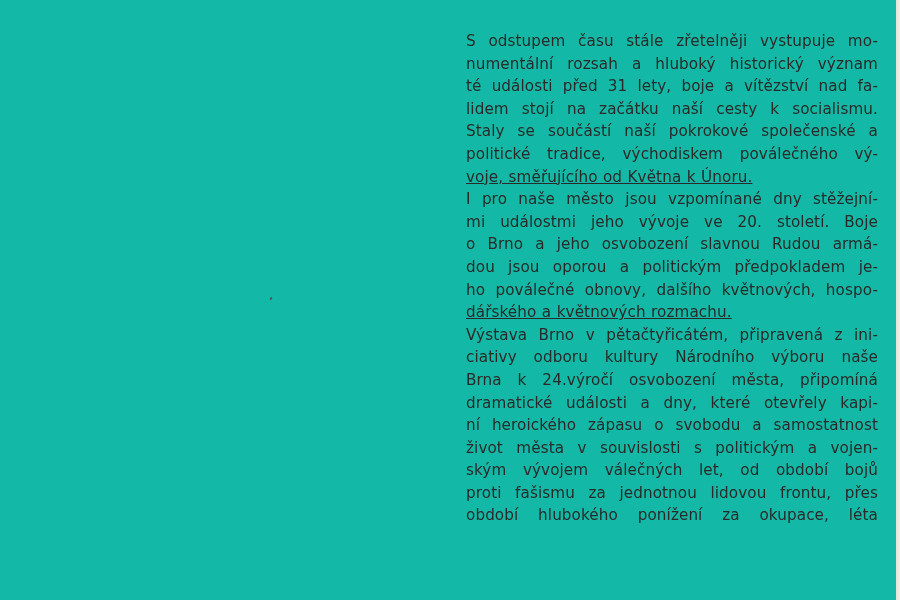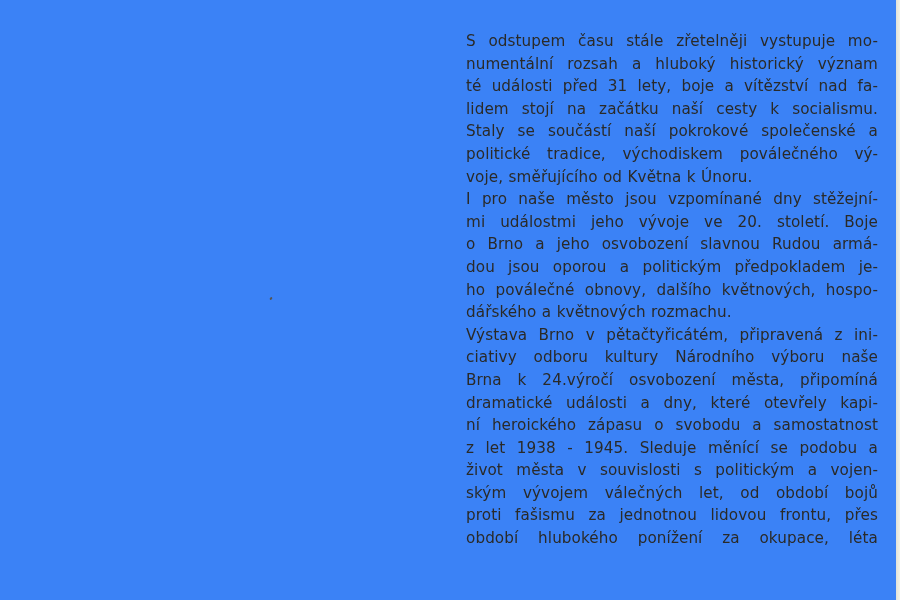--- a/index.html
+++ b/index.html
@@ -7,21 +7,21 @@
       padding: 0;
       width: 900px;
       height: 600px;
       overflow: hidden;
       background: #fdfdf2;
     }
     .page {
       position: relative;
       width: 900px;
       height: 600px;
-      background: #3b82f6;
+      background: #14b8a6;
       overflow: hidden;
     }
     .right-edge {
       position: absolute;
       top: 0;
       left: 896px;
       width: 4px;
       height: 600px;
       background: linear-gradient(to right, #e2e2d8, #f2f2e8);
     }
@@ -49,20 +49,21 @@
     }
     .line {
       display: block;
       white-space: nowrap;
       text-align: justify;
       text-align-last: justify;
       height: 22.6px;
     }
     .line.last {
       text-align-last: left;
+      text-decoration: underline;
     }
   </style>
 </head>
 <body>
 
 <div class="page">
   <div class="speck"></div>
   <div class="right-edge"></div>
   <div class="text-column" id="text-column">
       <span class="line">S odstupem času stále zřetelněji vystupuje mo-</span>
@@ -76,19 +77,18 @@
       <span class="line">mi událostmi jeho vývoje ve 20. století. Boje</span>
       <span class="line">o Brno a jeho osvobození slavnou Rudou armá-</span>
       <span class="line">dou jsou oporou a politickým předpokladem je-</span>
       <span class="line">ho poválečné obnovy, dalšího květnových, hospo-</span>
       <span class="line last">dářského a květnových rozmachu.</span>
       <span class="line">Výstava Brno v pětačtyřicátém, připravená z ini-</span>
       <span class="line">ciativy odboru kultury Národního výboru naše</span>
       <span class="line">Brna k 24.výročí osvobození města, připomíná</span>
       <span class="line">dramatické události a dny, které otevřely kapi-</span>
       <span class="line">ní heroického zápasu o svobodu a samostatnost</span>
-      <span class="line">z let 1938 - 1945. Sleduje měnící se podobu a</span>
       <span class="line">život města v souvislosti s politickým a vojen-</span>
       <span class="line">ským vývojem válečných let, od období bojů</span>
       <span class="line">proti fašismu za jednotnou lidovou frontu, přes</span>
       <span class="line">období hlubokého ponížení za okupace, léta</span>
     </div>
 </div>
 
 </body></html>

